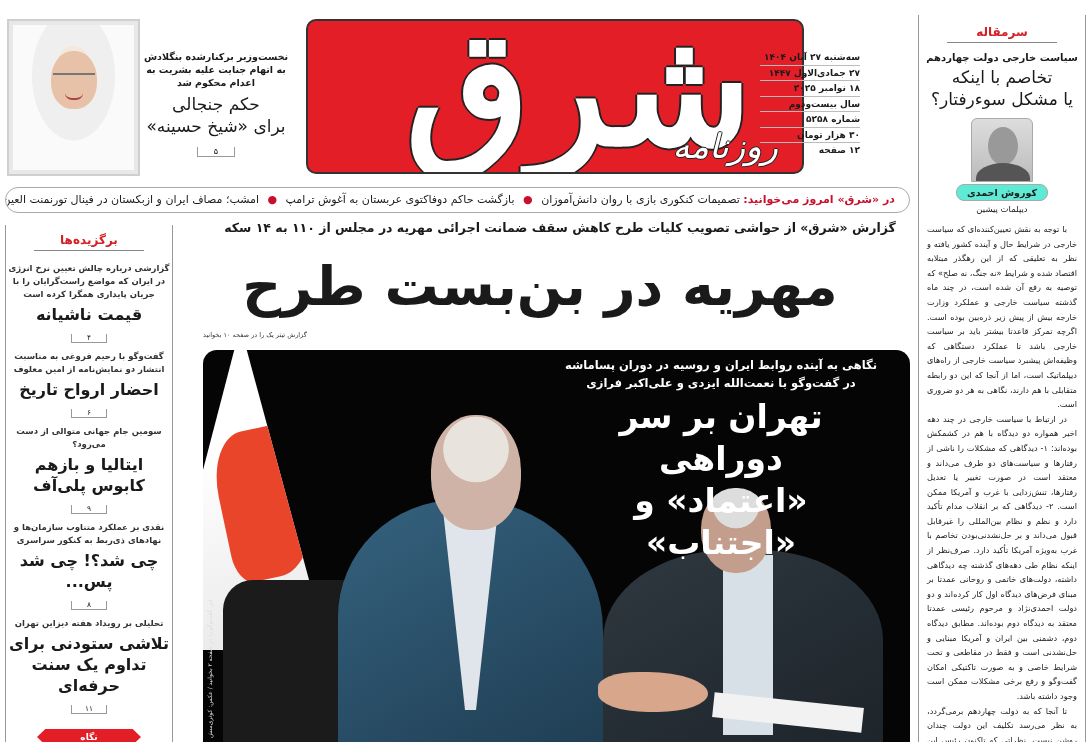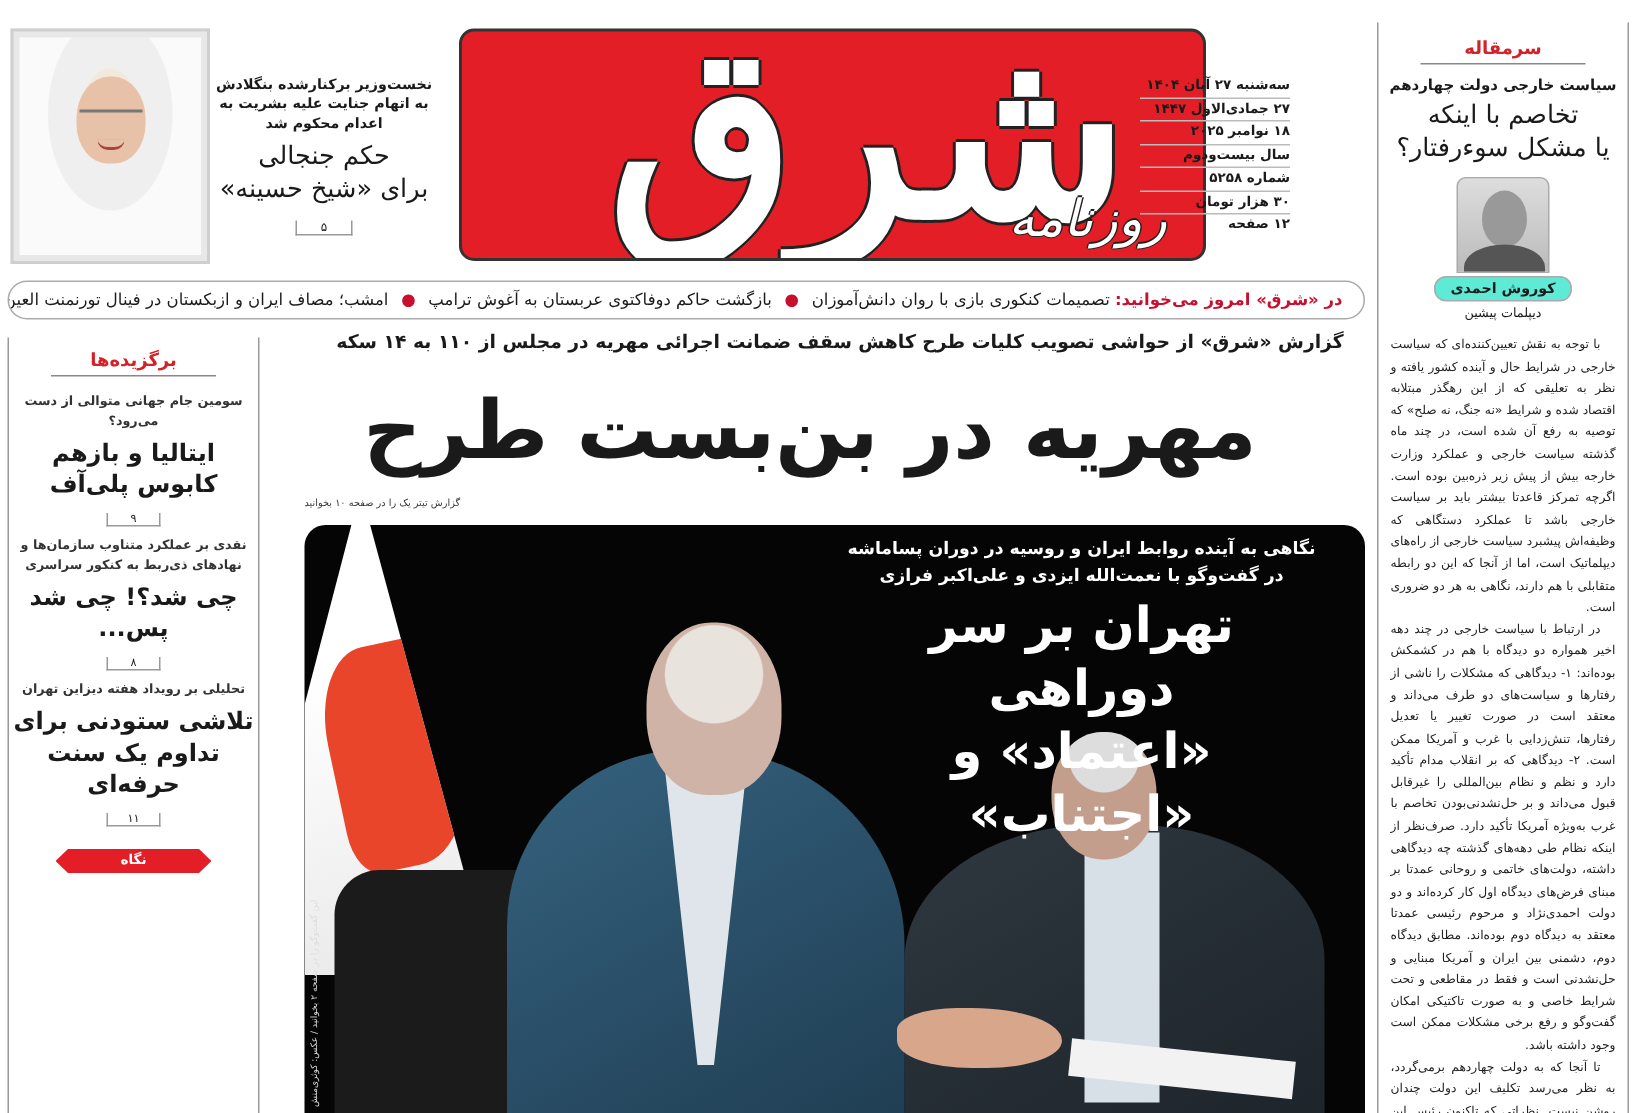--- a/index.html
+++ b/index.html
@@ -227,20 +227,30 @@
   <span>بازگشت حاکم دوفاکتوی عربستان به آغوش ترامپ</span>
   <span class="dot">●</span>
   <span>امشب؛ مصاف ایران و ازبکستان در فینال تورنمنت العین</span>
 </div>
 
 <div class="abs left-col">
   <div class="lc-label">برگزیده‌ها</div>
   <div class="lc-rule"></div>
 
   <div class="lc-item">
+    <div class="lc-kicker">گزارشی درباره چالش تعیین نرخ انرژی در ایران که مواضع راست‌گرایان را با جریان پایداری همگرا کرده است</div>
+    <div class="lc-title">قیمت ناشیانه</div>
+    <span class="lc-page">۴</span>
+  </div>
+  <div class="lc-item">
+    <div class="lc-kicker">گفت‌وگو با رحیم فروغی به مناسبت انتشار دو نمایش‌نامه از امین معلوف</div>
+    <div class="lc-title">احضار ارواح تاریخ</div>
+    <span class="lc-page">۶</span>
+  </div>
+  <div class="lc-item">
     <div class="lc-kicker">سومین جام جهانی متوالی از دست می‌رود؟</div>
     <div class="lc-title">ایتالیا و بازهم کابوس پلی‌آف</div>
     <span class="lc-page">۹</span>
   </div>
   <div class="lc-item">
     <div class="lc-kicker">نقدی بر عملکرد متناوب سازمان‌ها و نهادهای ذی‌ربط به کنکور سراسری</div>
     <div class="lc-title">چی شد؟! چی شد پس...</div>
     <span class="lc-page">۸</span>
   </div>
   <div class="lc-item">

